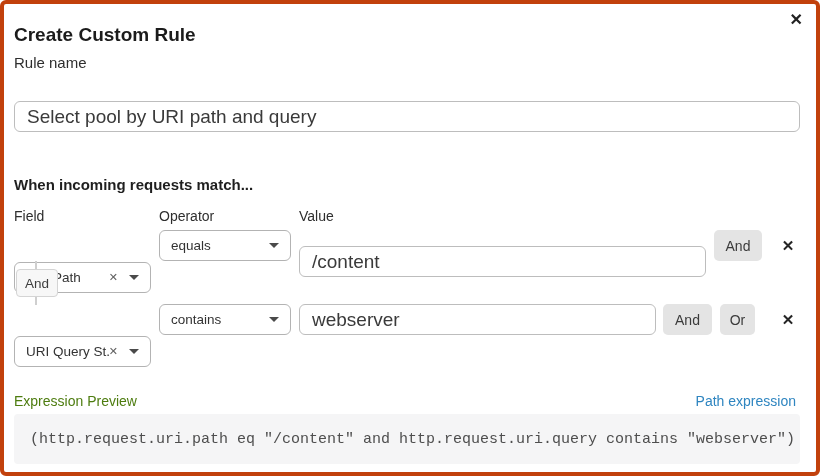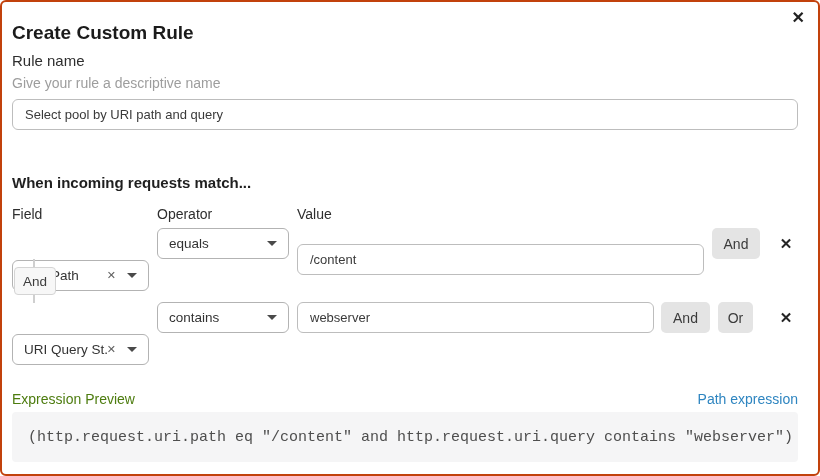--- a/index.html
+++ b/index.html
@@ -1,30 +1,30 @@
 <!DOCTYPE html>
 <html><head>
 <meta charset="utf-8">
 <style>
   html,body { margin:0; padding:0; background:#fff; font-family:"Liberation Sans", sans-serif; }
   .dialog {
     position:relative; width:820px; height:476px; box-sizing:border-box;
-    background:#ffffff; border:2px solid #c2410c; border-radius:6px; overflow:hidden;
+    background:#ffffff; border:4px solid #c2410c; border-radius:6px; overflow:hidden;
   }
   .abs { position:absolute; }
 
   .title { left:10px; top:7px; font-size:19px; font-weight:700; color:#1b1b1b; }
   .close-btn { right:9px; top:4px; background:none; border:none; padding:4px;
     font-size:16px; font-weight:700; color:#222; cursor:pointer; line-height:1; }
 
   .rule-label { left:10px; top:50px; font-size:15px; color:#2e2e2e; }
   .rule-hint  { left:10px; top:73px; font-size:14px; color:#9d9d9d; }
   .text-input {
     box-sizing:border-box; height:31px; border:1px solid #bdbdbd; border-radius:6px;
-    padding:0 12px; font-size:13px; color:#3a3a3a; font-family:"Liberation Sans", sans-serif;
+    padding:0 12px; font-size:19px; color:#3a3a3a; font-family:"Liberation Sans", sans-serif;
     background:#fff; outline:none;
   }
   .rule-input { left:10px; top:97px; width:786px; }
 
   .match-heading { left:10px; top:172px; font-size:15px; font-weight:700; color:#1f1f1f; }
   .col-label { top:204px; font-size:14px; color:#2e2e2e; }
   .col-field { left:10px; } .col-operator { left:155px; } .col-value { left:295px; }
 
   .select {
     box-sizing:border-box; height:31px; border:1px solid #b3b3b3; border-radius:6px;
@@ -67,21 +67,20 @@
 </style>
 </head>
 <body>
 
 <div class="dialog">
 
   <h1 class="abs title">Create Custom Rule</h1>
   <button class="abs close-btn">✕</button>
 
   <div class="abs rule-label">Rule name</div>
-  <div class="abs rule-hint">Give your rule a descriptive name</div>
   <input class="abs text-input rule-input" value="Select pool by URI path and query" style="">
 
   <div class="abs match-heading">When incoming requests match...</div>
 
   <div class="abs col-label col-field">Field</div>
   <div class="abs col-label col-operator">Operator</div>
   <div class="abs col-label col-value">Value</div>
 
   <div class="abs select field-select row1">
     <span class="lbl">URI Path</span>

